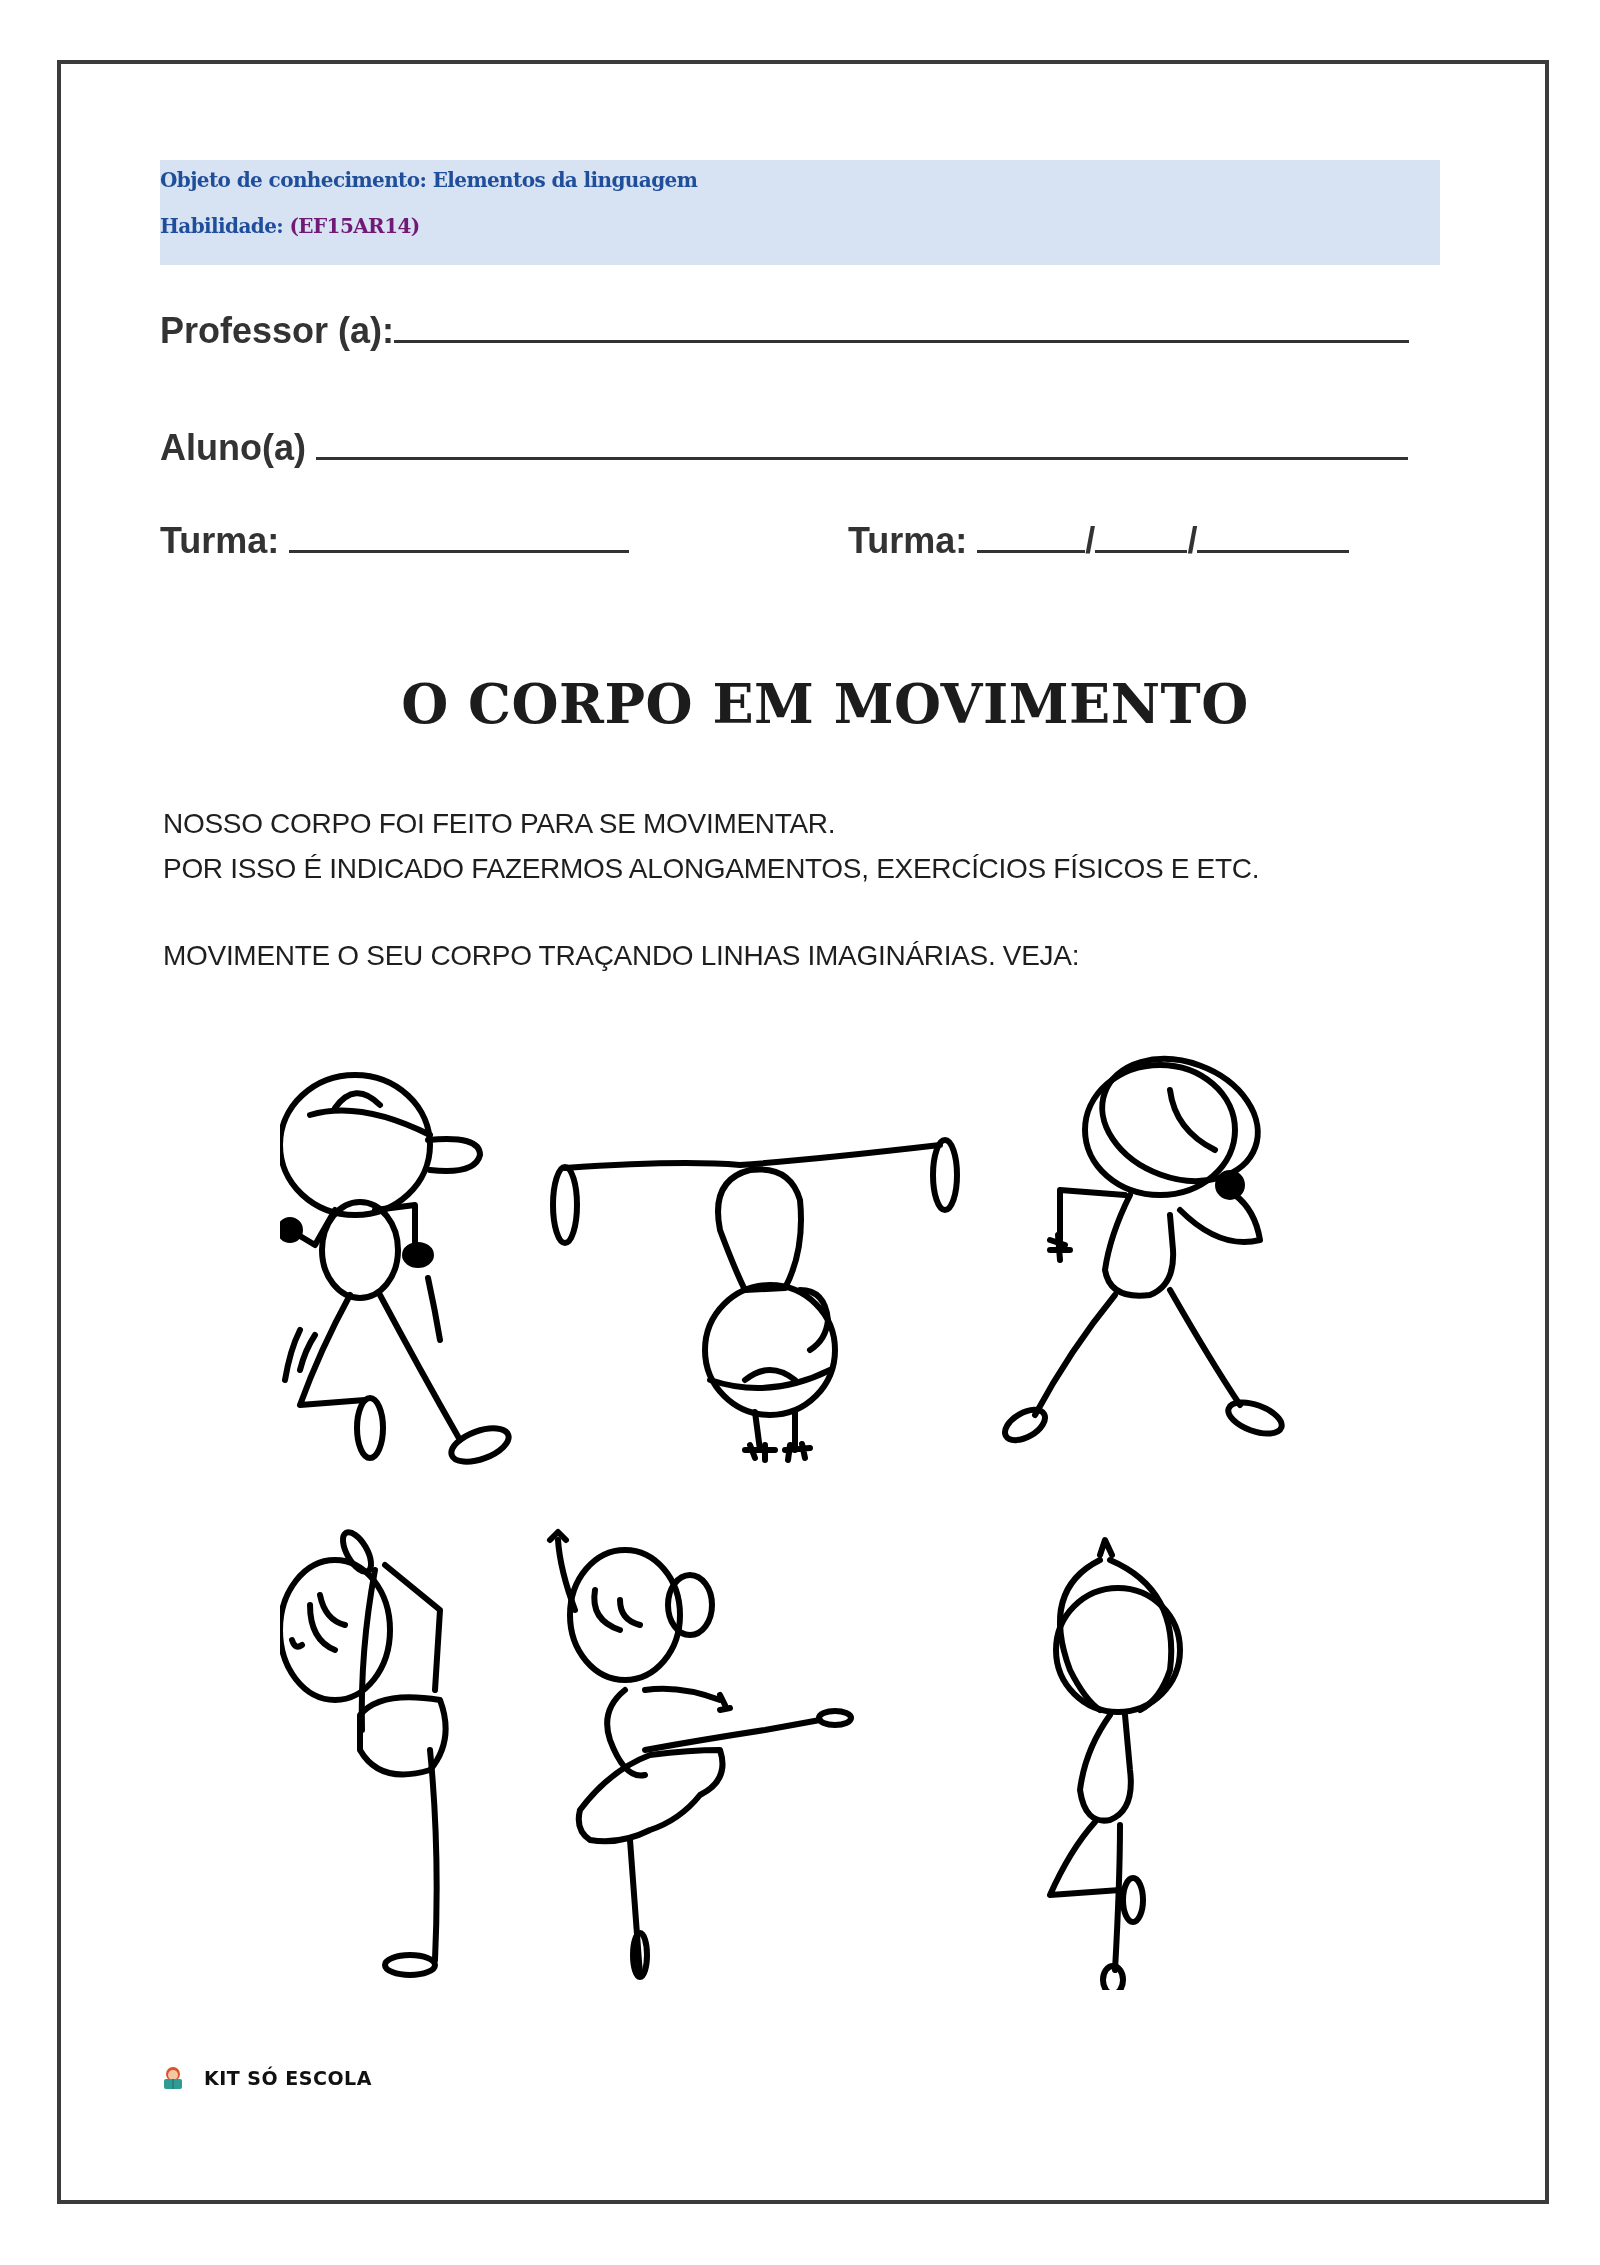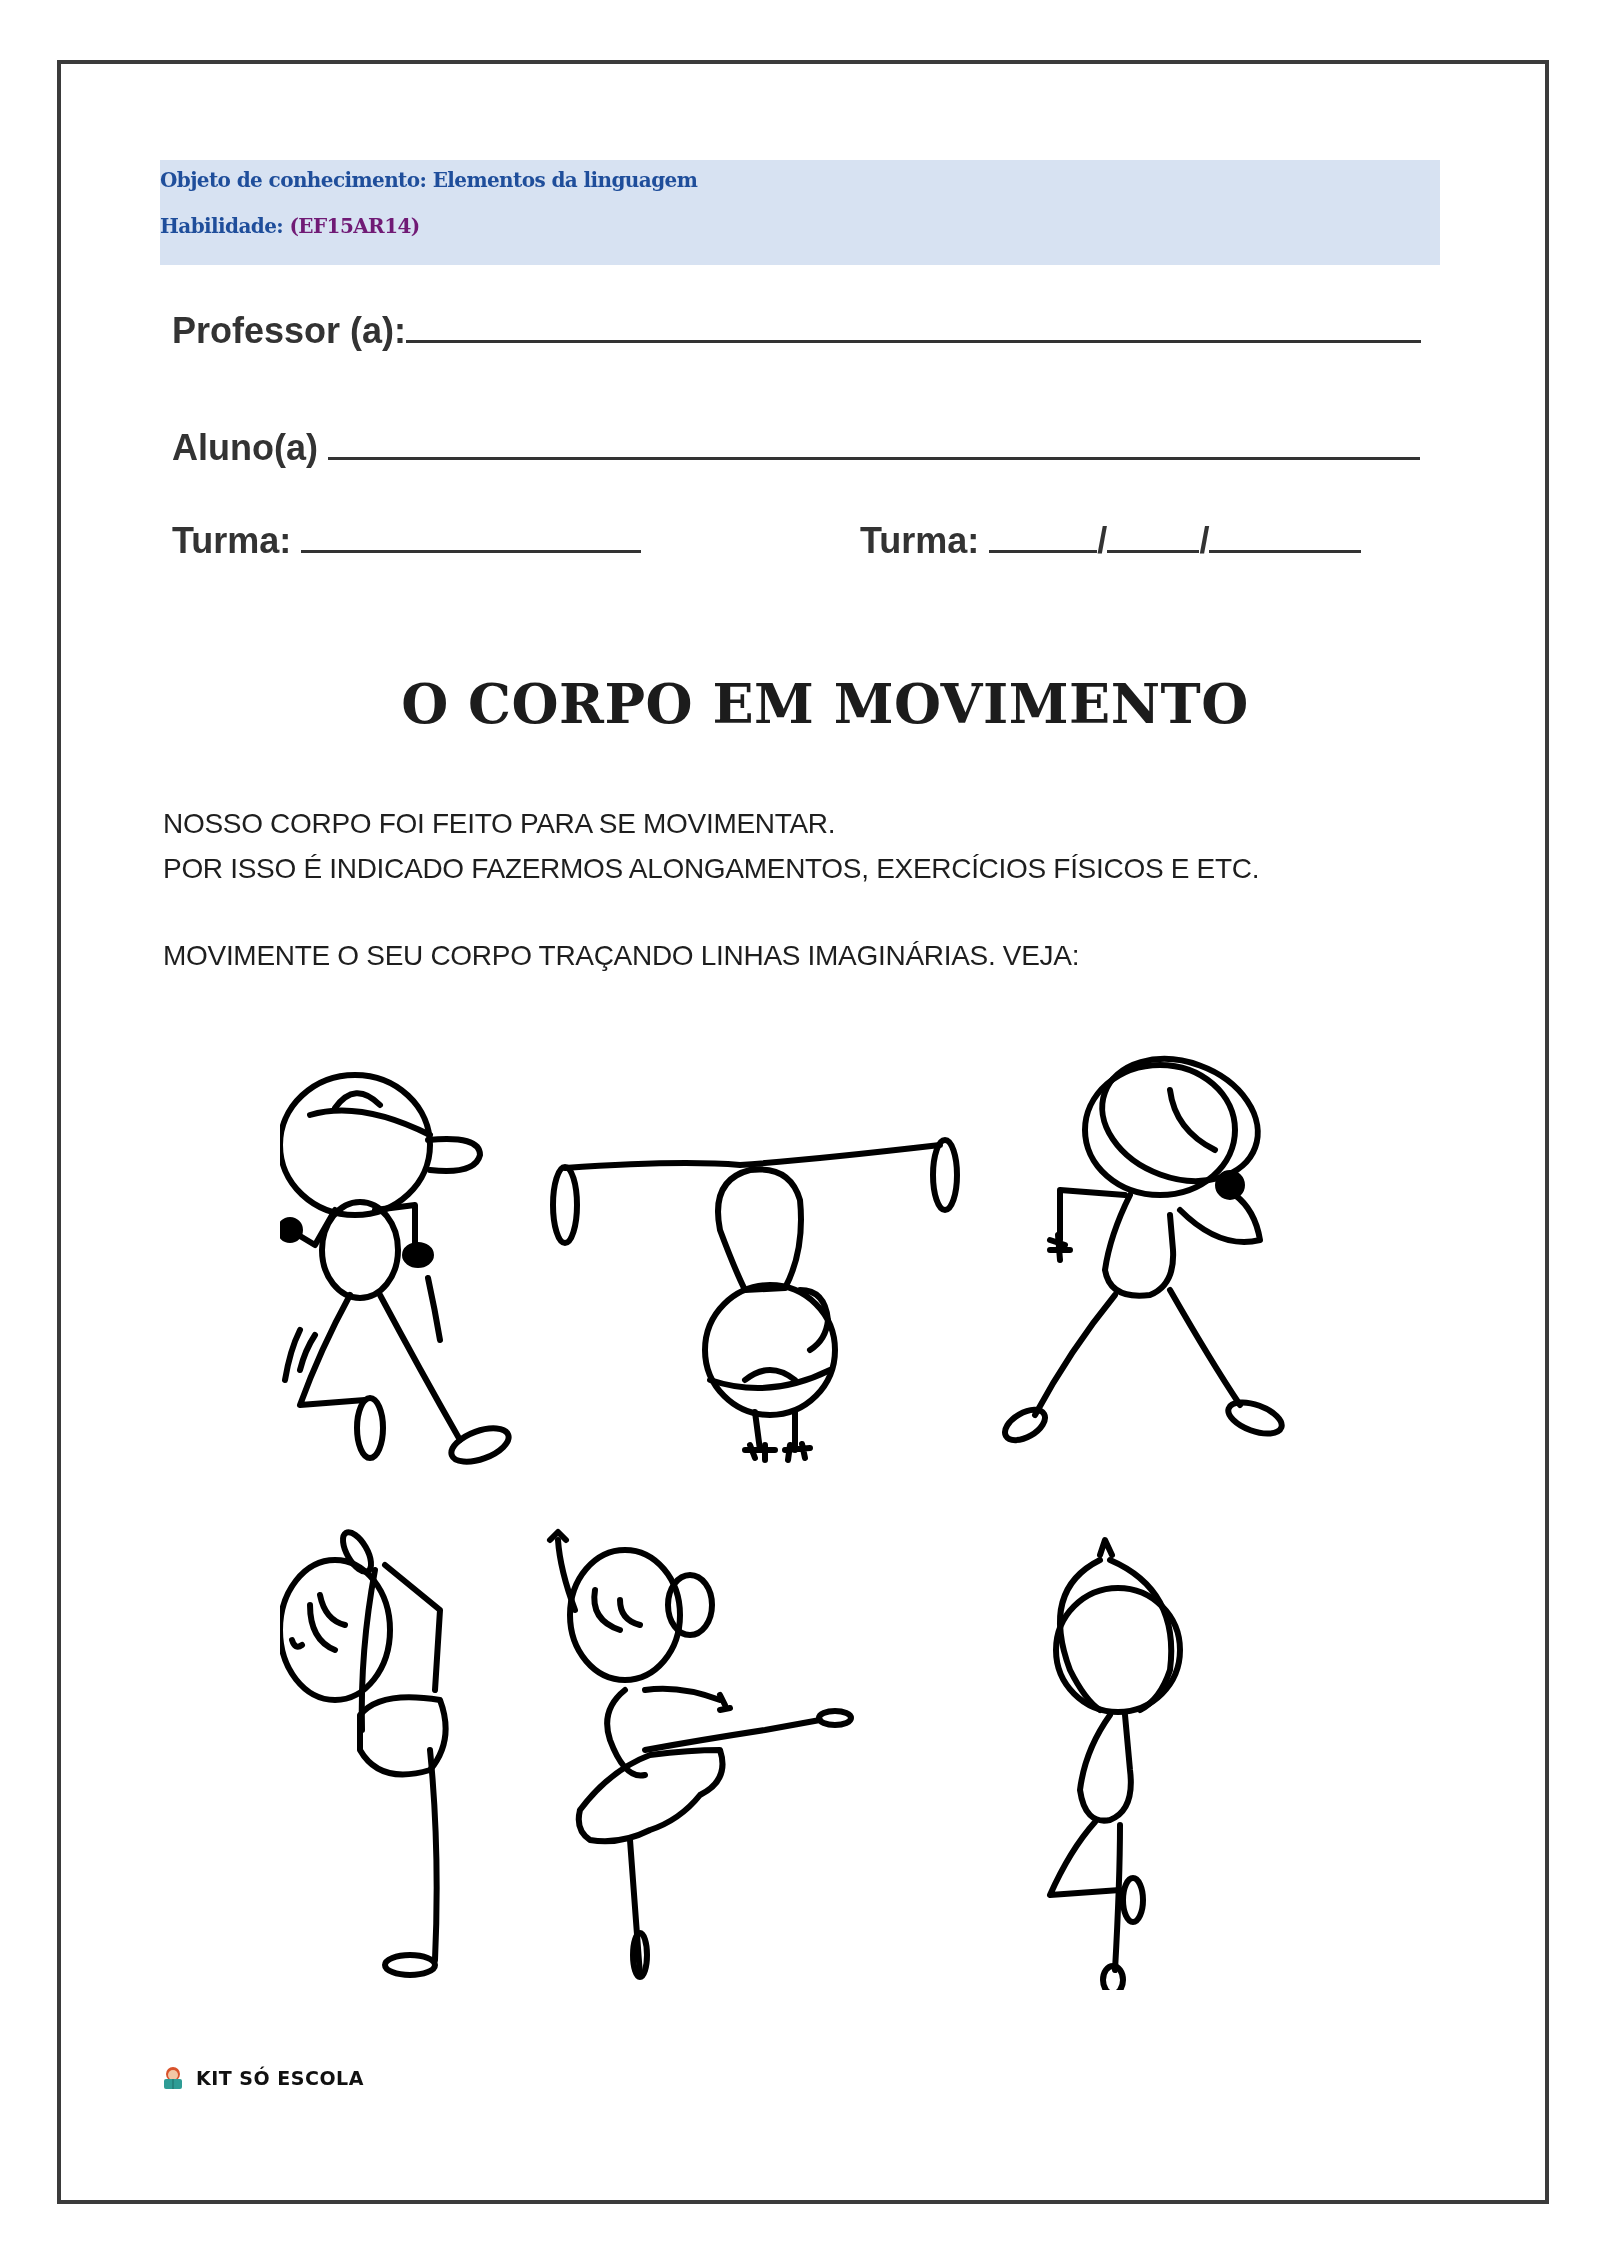--- a/index.html
+++ b/index.html
@@ -16,41 +16,41 @@
     .band-line {
       position: absolute; left: 160px;
       font-family: "DejaVu Serif", "Liberation Serif", serif;
       font-weight: bold; font-size: 20px; color: #1f4e9b; white-space: nowrap;
       letter-spacing: -0.6px;
     }
     .band-line .code { color: #701a75; }
     .field {
       position: absolute; left: 160px;
       font-family: "Liberation Sans", "DejaVu Sans", sans-serif;
-      font-weight: bold; font-size: 36px; color: #333333; white-space: nowrap; margin-left: 12px;
+      font-weight: bold; font-size: 36px; color: #333333; white-space: nowrap;
     }
     .uline { display: inline-block; border-bottom: 3px solid #333; height: 30px; vertical-align: baseline; }
     .title {
       position: absolute; left: 0; width: 1650px; top: 672px; text-align: center;
       font-family: "DejaVu Serif", "Liberation Serif", serif; font-weight: bold;
       font-size: 54px; color: #1c1c1c; letter-spacing: 0.5px;
     }
     .para {
       position: absolute; left: 163px;
       font-family: "Liberation Sans", "DejaVu Sans", sans-serif;
       font-size: 28px; color: #1e1e1e; white-space: nowrap; letter-spacing: -0.3px;
     }
     .figures { position: absolute; left: 280px; top: 1050px; width: 1100px; height: 940px; }
     .figures svg { width: 100%; height: 100%; }
     .fig path, .fig ellipse, .fig circle, .fig line, .fig polyline {
       fill: none; stroke: #000; stroke-width: 6; stroke-linecap: round; stroke-linejoin: round;
     }
     .fig .fill { fill: #000; }
     .brand {
-      position: absolute; left: 162px; top: 2066px; display: flex; align-items: center; gap: 12px;
+      position: absolute; left: 162px; top: 2066px; display: flex; align-items: center; gap: 20px;
     }
     .brand-text {
       font-family: "DejaVu Sans", "Liberation Sans", sans-serif; font-weight: bold;
       font-size: 19px; color: #111; letter-spacing: 0.5px;
     }
   </style>
 </head>
 <body>
 
 <div class="page-frame"></div>

